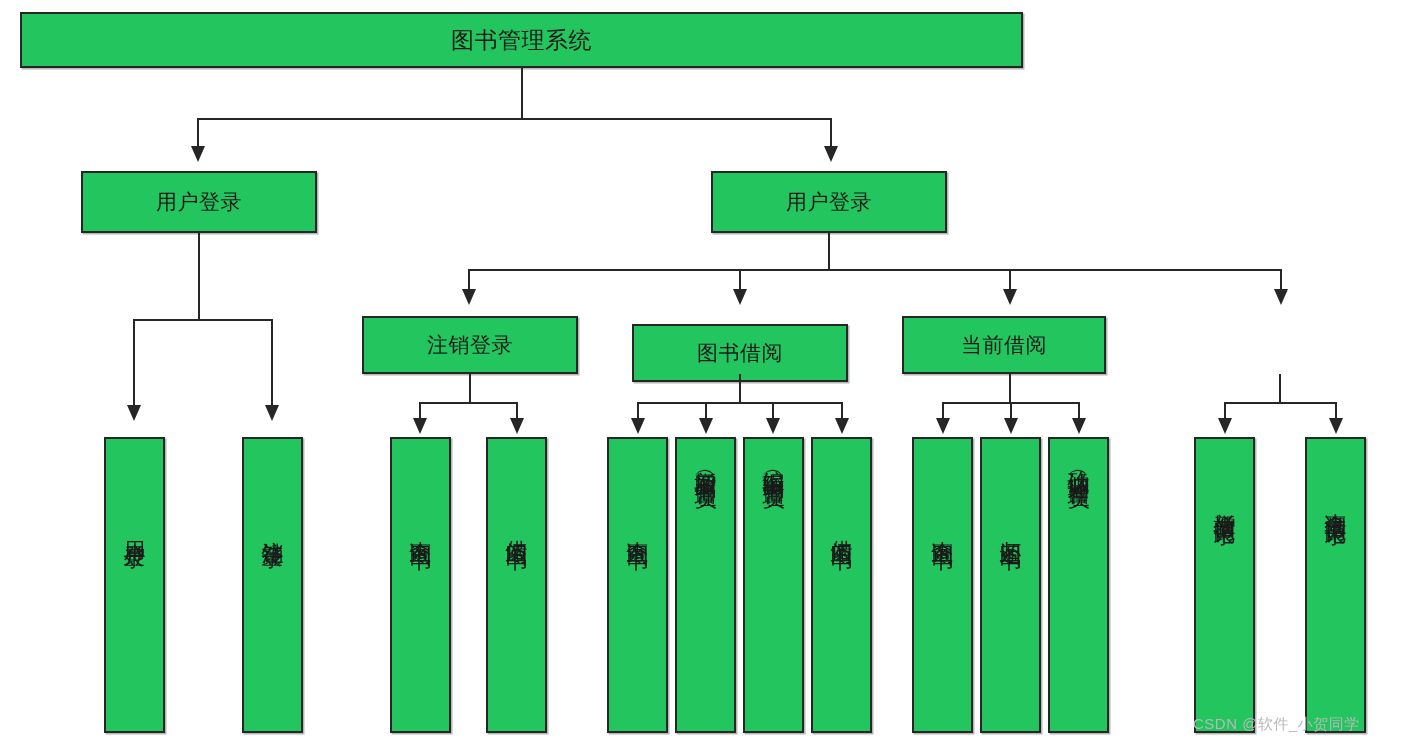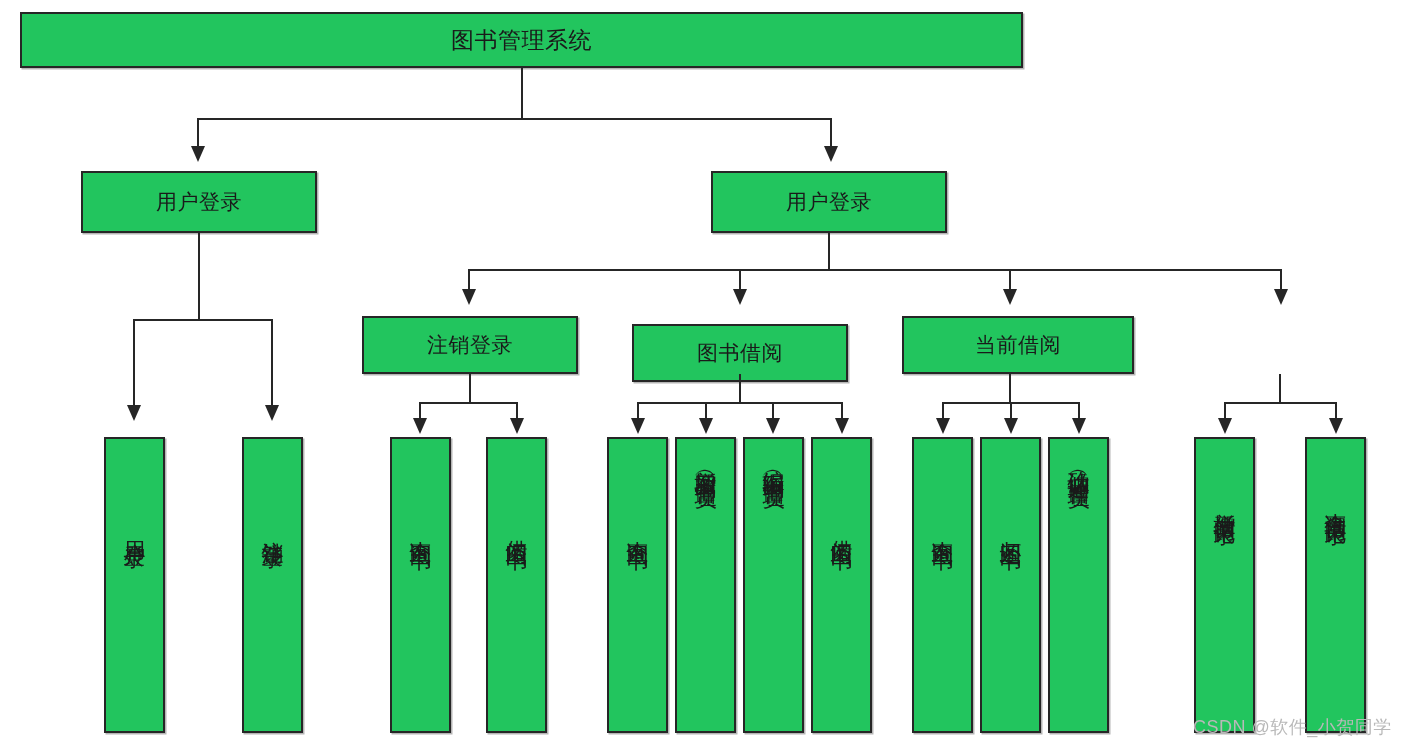--- a/index.html
+++ b/index.html
@@ -66,21 +66,21 @@
     position:absolute;
     width:0;height:0;
     border-left:7px solid transparent;
     border-right:7px solid transparent;
     border-top:16px solid #262626;
   }
 
   
   #watermark{
     position:absolute;
-    font-size:18px;
+    font-size:15px;
     color:#b9b9b9;
     white-space:nowrap;
     letter-spacing:.5px;
     pointer-events:none;
   }
 </style>
 </head>
 <body>
 
 <div id="canvas">
@@ -124,21 +124,21 @@
   <div class="arrow" style="left:1003px;top:289px;"></div>
   <div class="vline" style="left:1280px;top:269px;width:2px;height:22px;"></div>
   <div class="arrow" style="left:1274px;top:289px;"></div>
 
   <div class="node lvl3" style="left:362px;top:316px;width:216px;height:58px;">
     <span class="label">注销登录</span>
   </div>
   <div class="node lvl3" style="left:632px;top:324px;width:216px;height:58px;">
     <span class="label">图书借阅</span>
   </div>
-  <div class="node lvl3" style="left:902px;top:316px;width:232px;height:58px;">
+  <div class="node lvl3" style="left:902px;top:316px;width:204px;height:58px;">
     <span class="label">当前借阅</span>
   </div>
 
   <div class="vline" style="left:469px;top:374px;width:2px;height:30px;"></div>
   <div class="hline" style="left:419px;top:402px;width:99px;height:2px;"></div>
   <div class="vline" style="left:419px;top:402px;width:2px;height:18px;"></div>
   <div class="arrow" style="left:413px;top:418px;"></div>
   <div class="vline" style="left:516px;top:402px;width:2px;height:18px;"></div>
   <div class="arrow" style="left:510px;top:418px;"></div>
 

